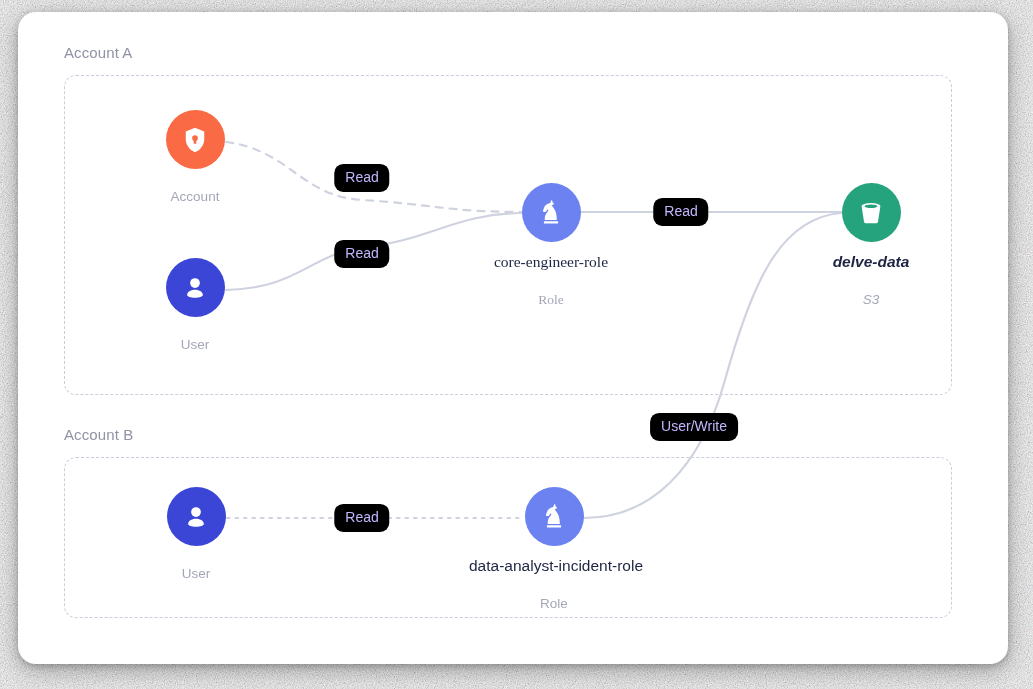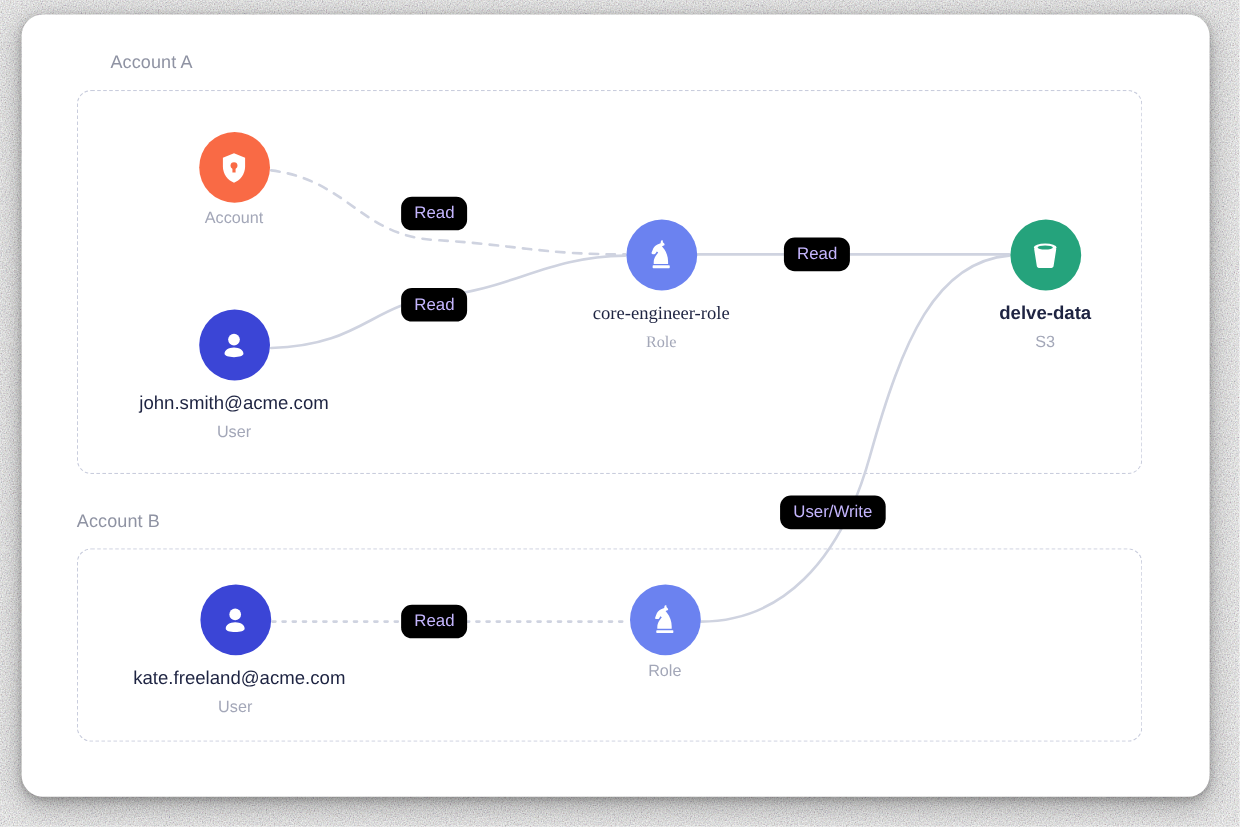--- a/index.html
+++ b/index.html
@@ -78,21 +78,21 @@
   .node .bubble svg { display: block; }
   .node .title {
     margin-top: 11px;
     font-size: 15.5px;
     color: #1e2442;
     white-space: nowrap;
     line-height: 1.2;
   }
   .node .title.bold { font-weight: bold; }
   .node .subtitle {
-    margin-top: 5px;
+    margin-top: 20px;
     font-size: 13.5px;
     color: #a3a7b8;
     line-height: 1.2;
   }
 
   
   .badge {
     position: absolute;
     background: #000000;
     color: #c4b5fd;
@@ -114,21 +114,21 @@
       <feColorMatrix type="saturate" values="0.25"></feColorMatrix>
     </filter>
   </defs>
   <rect width="1033" height="689" fill="#ffffff"></rect>
   <rect width="1033" height="689" filter="url(#grain)" opacity="0.95"></rect>
 </svg>
 
 <div id="card"></div>
 
 <div id="groups-layer">
-    <div class="group-label" style="left: 64px; top: 44px; margin-left: 28px;">Account A</div>
+    <div class="group-label" style="left: 64px; top: 44px;">Account A</div>
     <div class="group-box" style="left: 64px; top: 75px; width: 888px; height: 320px;"></div>
     <div class="group-label" style="left: 64px; top: 426px; text-align: center;">Account B</div>
     <div class="group-box" style="left: 64px; top: 457px; width: 888px; height: 161px;"></div>
   </div>
 
 <svg id="edges" xmlns="http://www.w3.org/2000/svg">
     <path d="M 226 142 C 290 150 300 196 362 200 C 430 204 450 212 521 212" fill="none" stroke="#cfd3e0" stroke-width="2.2" stroke-linecap="round" stroke-dasharray="7 7"></path>
     <path d="M 226 290 C 300 288 310 254 362 248 C 430 240 455 214 521 213" fill="none" stroke="#cfd3e0" stroke-width="2.2" stroke-linecap="round"></path>
     <path d="M 581 212 L 841 212" fill="none" stroke="#cfd3e0" stroke-width="2.2" stroke-linecap="round"></path>
     <path d="M 584 518 C 650 518 700 470 725 380 C 752 283 780 218 841 213" fill="none" stroke="#cfd3e0" stroke-width="2.2" stroke-linecap="round"></path>
@@ -146,61 +146,60 @@
       </div>
       <div class="subtitle">Account</div>
     </div>
     <div class="node" style="left: 195px; top: 258px;">
       <div class="bubble" style="background: rgb(59, 69, 214);">
         <svg width="30" height="30" viewBox="0 0 24 24" fill="#fff">
           <circle cx="12" cy="8" r="3.9"></circle>
           <path d="M12 13.3c-3.7 0-6.3 1.9-6.3 4.2 0 1.3 2.8 2.2 6.3 2.2s6.3-.9 6.3-2.2c0-2.3-2.6-4.2-6.3-4.2z"></path>
         </svg>
       </div>
-      <div class="title">john.smith@acme.com</div>
       <div class="subtitle">User</div>
     </div>
     <div class="node" style="left: 551px; top: 183px; font-family: Liberation Serif, serif;">
       <div class="bubble" style="background: rgb(107, 130, 240);">
         <svg width="30" height="30" viewBox="0 0 24 24" fill="#fff">
           <path d="M13.1 2.1c-.5-.5-1.2-.2-1.3.4l-.2 1.2-2.1.9c-1.6.7-2.7 2-3.2 3.6L5.6 10c-.2.6.2 1.1.8 1.1h.9c.4 0 .8-.2 1-.6l.8-1.3.9.7-1.6 2.2c-.9 1.3-1.4 2.8-1.4 4.4v1.1h9.6v-1.6c0-3.3-1.1-6.5-3.2-9.1l-.9-1.1 1.3-.5c.5-.2.6-.9.2-1.3l-.9-.9z"></path>
           <rect x="6.3" y="18.5" width="11.4" height="1.9" rx=".5"></rect>
         </svg>
       </div>
       <div class="title">core-engineer-role</div>
       <div class="subtitle">Role</div>
     </div>
-    <div class="node" style="left: 871px; top: 183px;">
+    <div class="node" style="left: 871px; top: 183px; font-style: italic;">
       <div class="bubble" style="background: rgb(37, 163, 124);">
         <svg width="30" height="30" viewBox="0 0 24 24" fill="#fff">
           <path d="M4.6 7.4 6.4 19c.1.7.7 1.2 1.4 1.2h8.4c.7 0 1.3-.5 1.4-1.2l1.8-11.6H4.6z"></path>
           <ellipse cx="12" cy="6.6" rx="7.6" ry="2.6"></ellipse>
           <ellipse cx="12" cy="6.6" rx="5.1" ry="1.4" fill="#25a37c"></ellipse>
         </svg>
       </div>
       <div class="title bold">delve-data</div>
       <div class="subtitle">S3</div>
     </div>
     <div class="node" style="left: 196px; top: 487px;">
       <div class="bubble" style="background: rgb(59, 69, 214);">
         <svg width="30" height="30" viewBox="0 0 24 24" fill="#fff">
           <circle cx="12" cy="8" r="3.9"></circle>
           <path d="M12 13.3c-3.7 0-6.3 1.9-6.3 4.2 0 1.3 2.8 2.2 6.3 2.2s6.3-.9 6.3-2.2c0-2.3-2.6-4.2-6.3-4.2z"></path>
         </svg>
       </div>
-      <div class="title">kate.freeland@acme.com</div>
       <div class="subtitle">User</div>
     </div>
     <div class="node" style="left: 554px; top: 487px;">
       <div class="bubble" style="background: rgb(107, 130, 240);">
         <svg width="30" height="30" viewBox="0 0 24 24" fill="#fff">
           <path d="M13.1 2.1c-.5-.5-1.2-.2-1.3.4l-.2 1.2-2.1.9c-1.6.7-2.7 2-3.2 3.6L5.6 10c-.2.6.2 1.1.8 1.1h.9c.4 0 .8-.2 1-.6l.8-1.3.9.7-1.6 2.2c-.9 1.3-1.4 2.8-1.4 4.4v1.1h9.6v-1.6c0-3.3-1.1-6.5-3.2-9.1l-.9-1.1 1.3-.5c.5-.2.6-.9.2-1.3l-.9-.9z"></path>
           <rect x="6.3" y="18.5" width="11.4" height="1.9" rx=".5"></rect>
         </svg>
       </div>
+      <div class="title">data-analyst-incident-role</div>
       <div class="subtitle">Role</div>
     </div>
   </div>
 
 <div id="badges-layer">
     <div class="badge" style="left: 362px; top: 178px;">Read</div>
     <div class="badge" style="left: 362px; top: 254px;">Read</div>
     <div class="badge" style="left: 681px; top: 212px;">Read</div>
     <div class="badge" style="left: 694px; top: 427px;">User/Write</div>
     <div class="badge" style="left: 362px; top: 518px;">Read</div>

